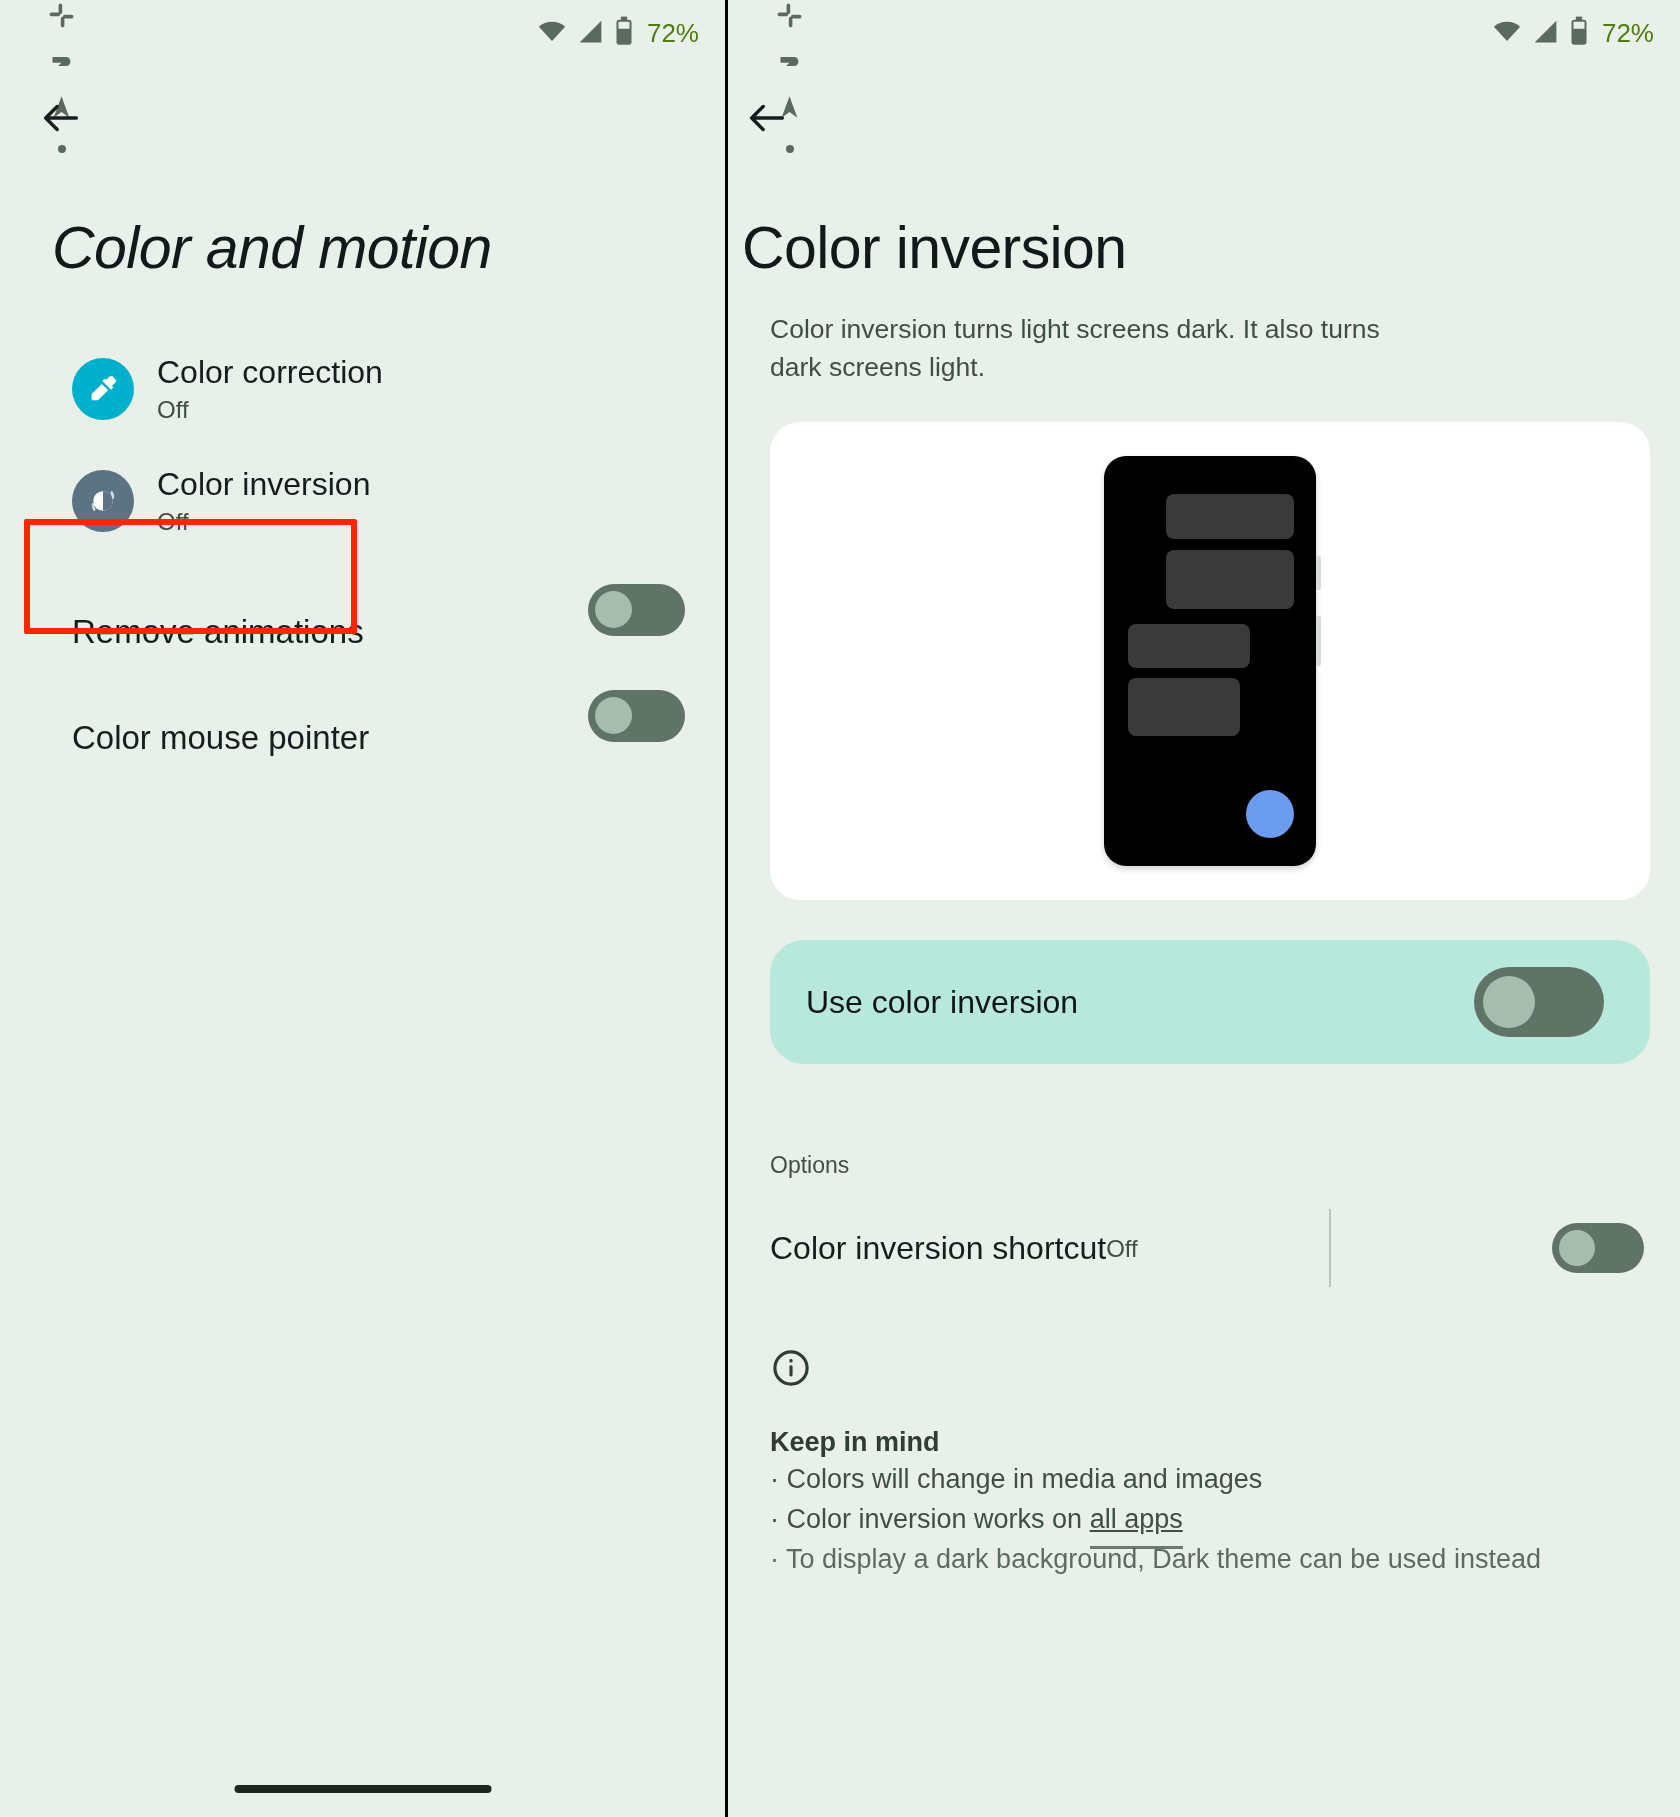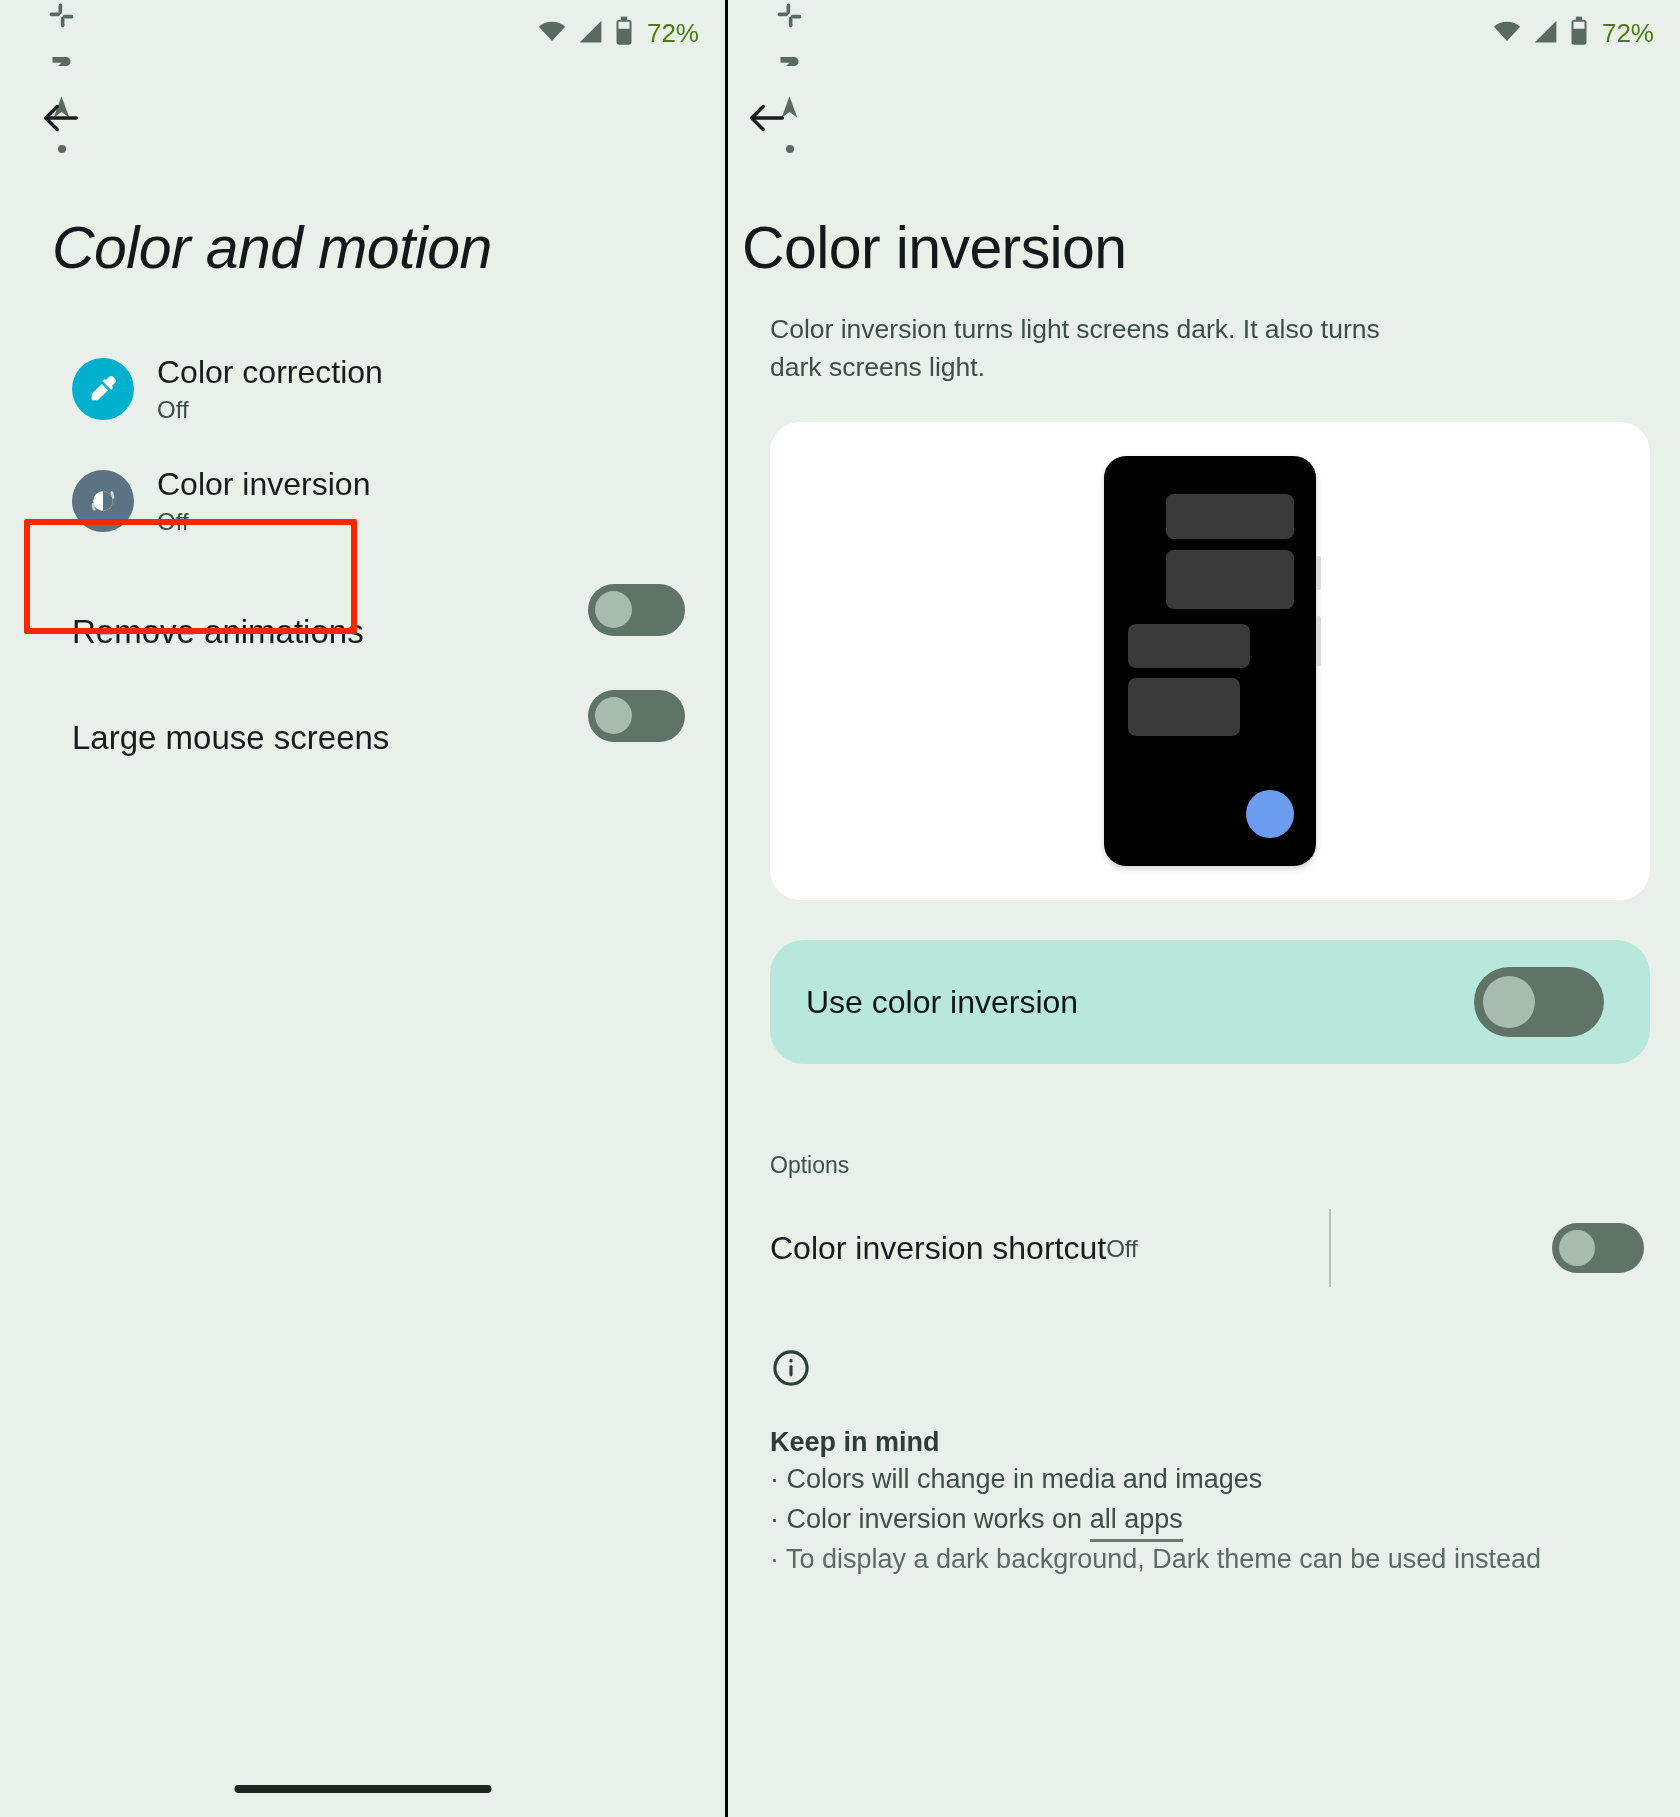--- a/index.html
+++ b/index.html
@@ -185,21 +185,21 @@
   .vdivider { width: 2px; height: 78px; background: #b6c4bb; margin-left: auto; margin-right: 30px; }
 
   .info-icon-wrap { padding: 60px 0 0 42px; }
 
   .keep {
     padding: 34px 40px 0 42px;
     color: #3f4f47;
   }
   .keep-title { font-size: 27px; font-weight: 700; color: #2f3d35; }
   .keep-line { font-size: 27px; line-height: 1.36; margin-top: 3px; }
-  .keep-line .u { border-bottom: 3px solid #6b7a70; padding-bottom: 5px; }
+  .keep-line .u { border-bottom: 3px solid #6b7a70; padding-bottom: 12px; text-decoration: underline; }
   .keep-line.clipped { opacity: .82; }
 </style>
 </head>
 <body>
 
 <div class="screens">
 
   <div class="panel panel-left">
 
     <div class="statusbar">
@@ -305,21 +305,21 @@
         <span class="row-text">
           <span class="row-title">Remove animations</span>
         </span>
         <span class="toggle">
           <span class="knob"></span>
         </span>
       </div>
 
       <div class="list-row row-plain">
         <span class="row-text">
-          <span class="row-title">Large mouse screens</span>
+          <span class="row-title">Color mouse pointer</span>
         </span>
         <span class="toggle">
           <span class="knob"></span>
         </span>
       </div>
 
     </div>
 
     <div class="annot-box"></div>
     <div class="navpill"></div>

